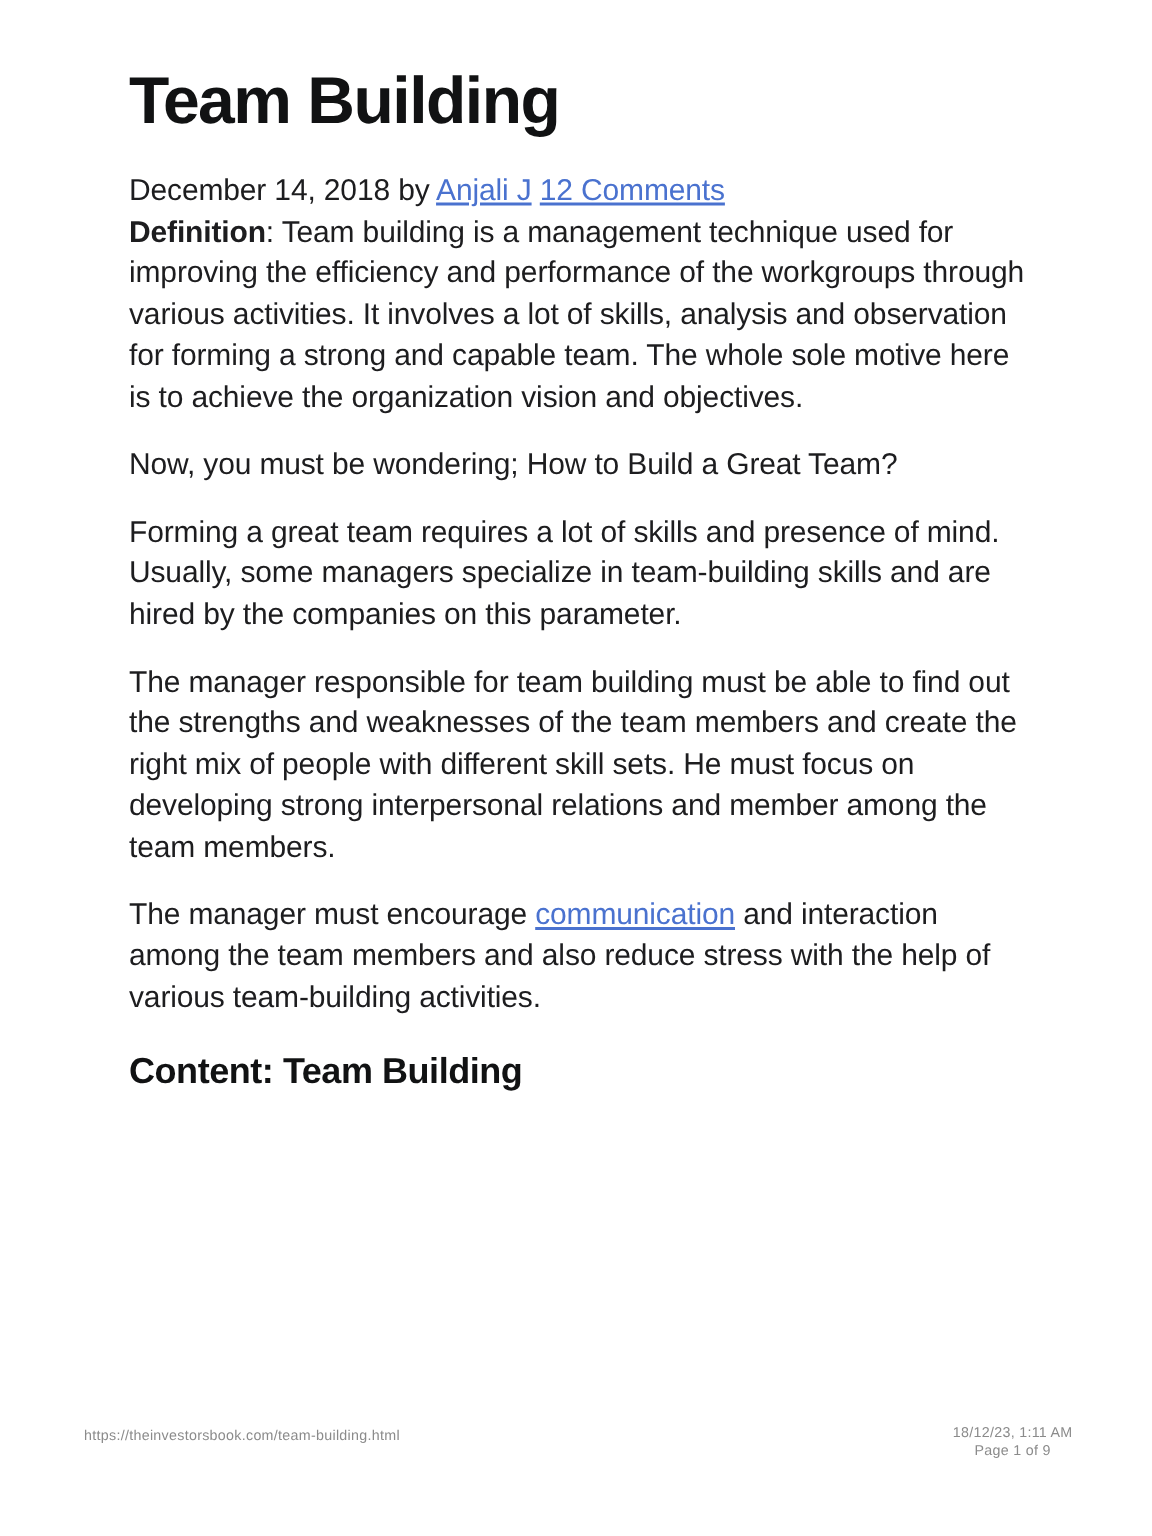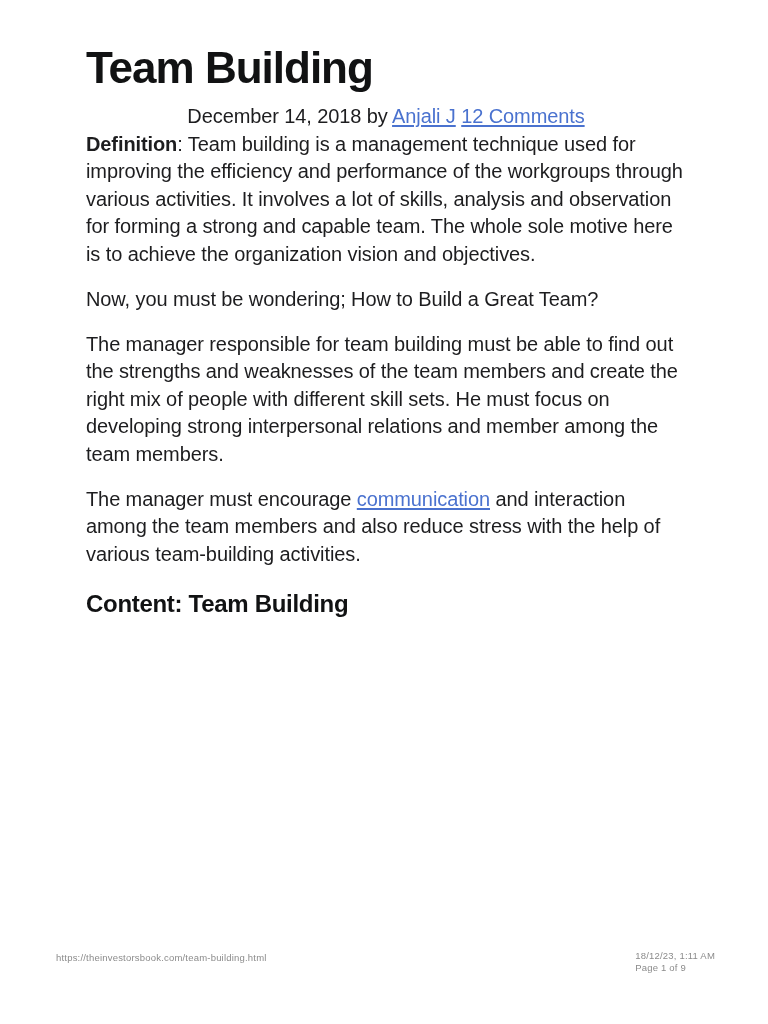--- a/index.html
+++ b/index.html
@@ -29,26 +29,25 @@
   }
   h1.article-title{
     margin:0;
     font-size:44px;
     line-height:44px;
     font-weight:700;
     letter-spacing:-1px;
     color:var(--heading-text);
   }
   .meta{
-    margin-top:13px;
+    margin-top:24px;
     font-size:20px;
     line-height:27.5px;
     letter-spacing:-0.1px;
     color:var(--body-text);
-    text-align:center;
   }
   .body-text{
   }
   .body-text p{
     margin:0 0 17.5px 0;
     font-size:20px;
     line-height:27.5px;
     letter-spacing:-0.1px;
     color:var(--body-text);
   }
@@ -75,37 +74,38 @@
     color:var(--footer-gray);
   }
   .footer-url{
     position:absolute;
     left:56px;top:4px;
     white-space:nowrap;
   }
   .footer-right{
     position:absolute;
     right:53px;top:2px;
-    text-align:left;
+    text-align:center;
     line-height:11.5px;
     white-space:nowrap;
   }
 </style>
 </head>
 <body>
 
 <div class="page">
   <div class="content">
     <h1 class="article-title">Team Building</h1>
 
     <div class="meta"><span>December 14, 2018 by </span><a class="link">Anjali J</a><span> </span><a class="link">12 Comments</a></div>
 
     <div class="body-text">
         <p><strong>Definition</strong><span>: Team building is a management technique used for improving the efficiency and performance of the workgroups through various activities. It involves a lot of skills, analysis and observation for forming a strong and capable team. The whole sole motive here is to achieve the organization vision and objectives.</span></p>
         <p><span>Now, you must be wondering; How to Build a Great Team?</span></p>
+        <p><span>Forming a great team requires a lot of skills and presence of mind. Usually, some managers specialize in team-building skills and are hired by the companies on this parameter.</span></p>
         <p><span>The manager responsible for team building must be able to find out the strengths and weaknesses of the team members and create the right mix of people with different skill sets. He must focus on developing strong interpersonal relations and member among the team members.</span></p>
         <p><span>The manager must encourage </span><a class="link">communication</a><span> and interaction among the team members and also reduce stress with the help of various team-building activities.</span></p>
       </div>
 
     <h2 class="section-heading">Content: Team Building</h2>
   </div>
 
   <div class="footer">
     <span class="footer-url">https://theinvestorsbook.com/team-building.html</span>
     <div class="footer-right">

